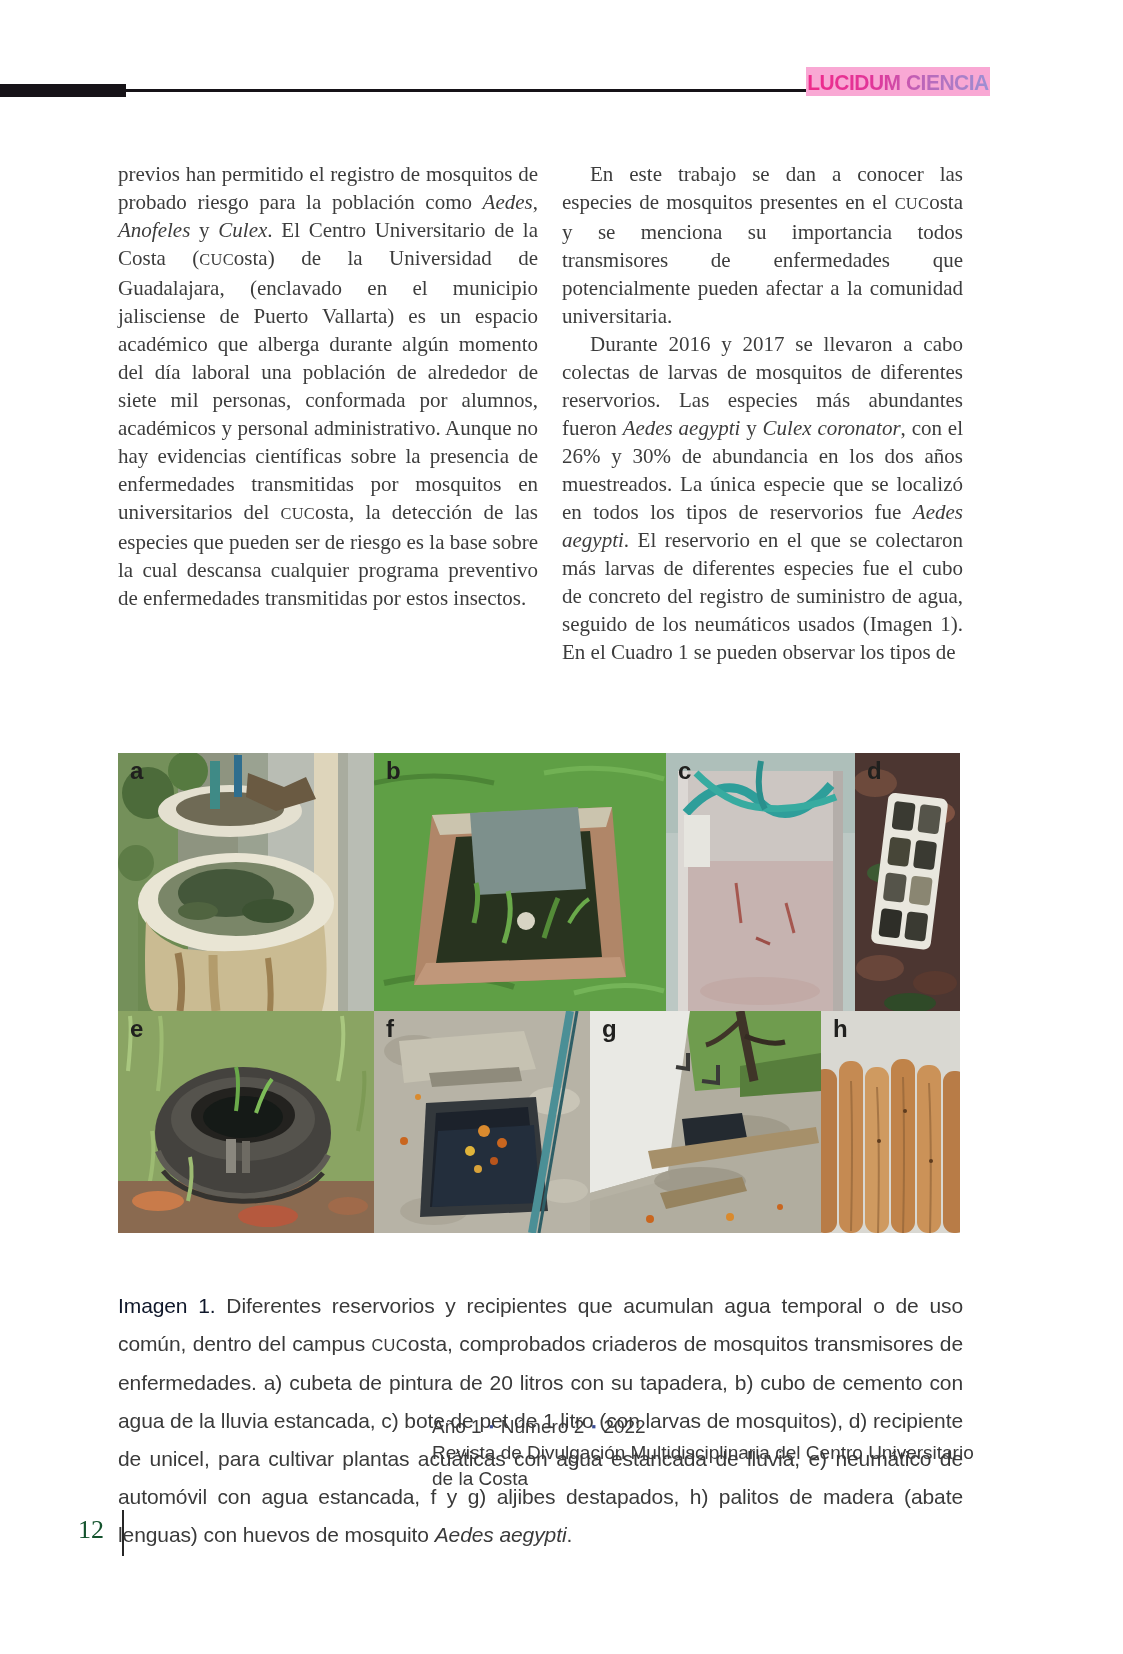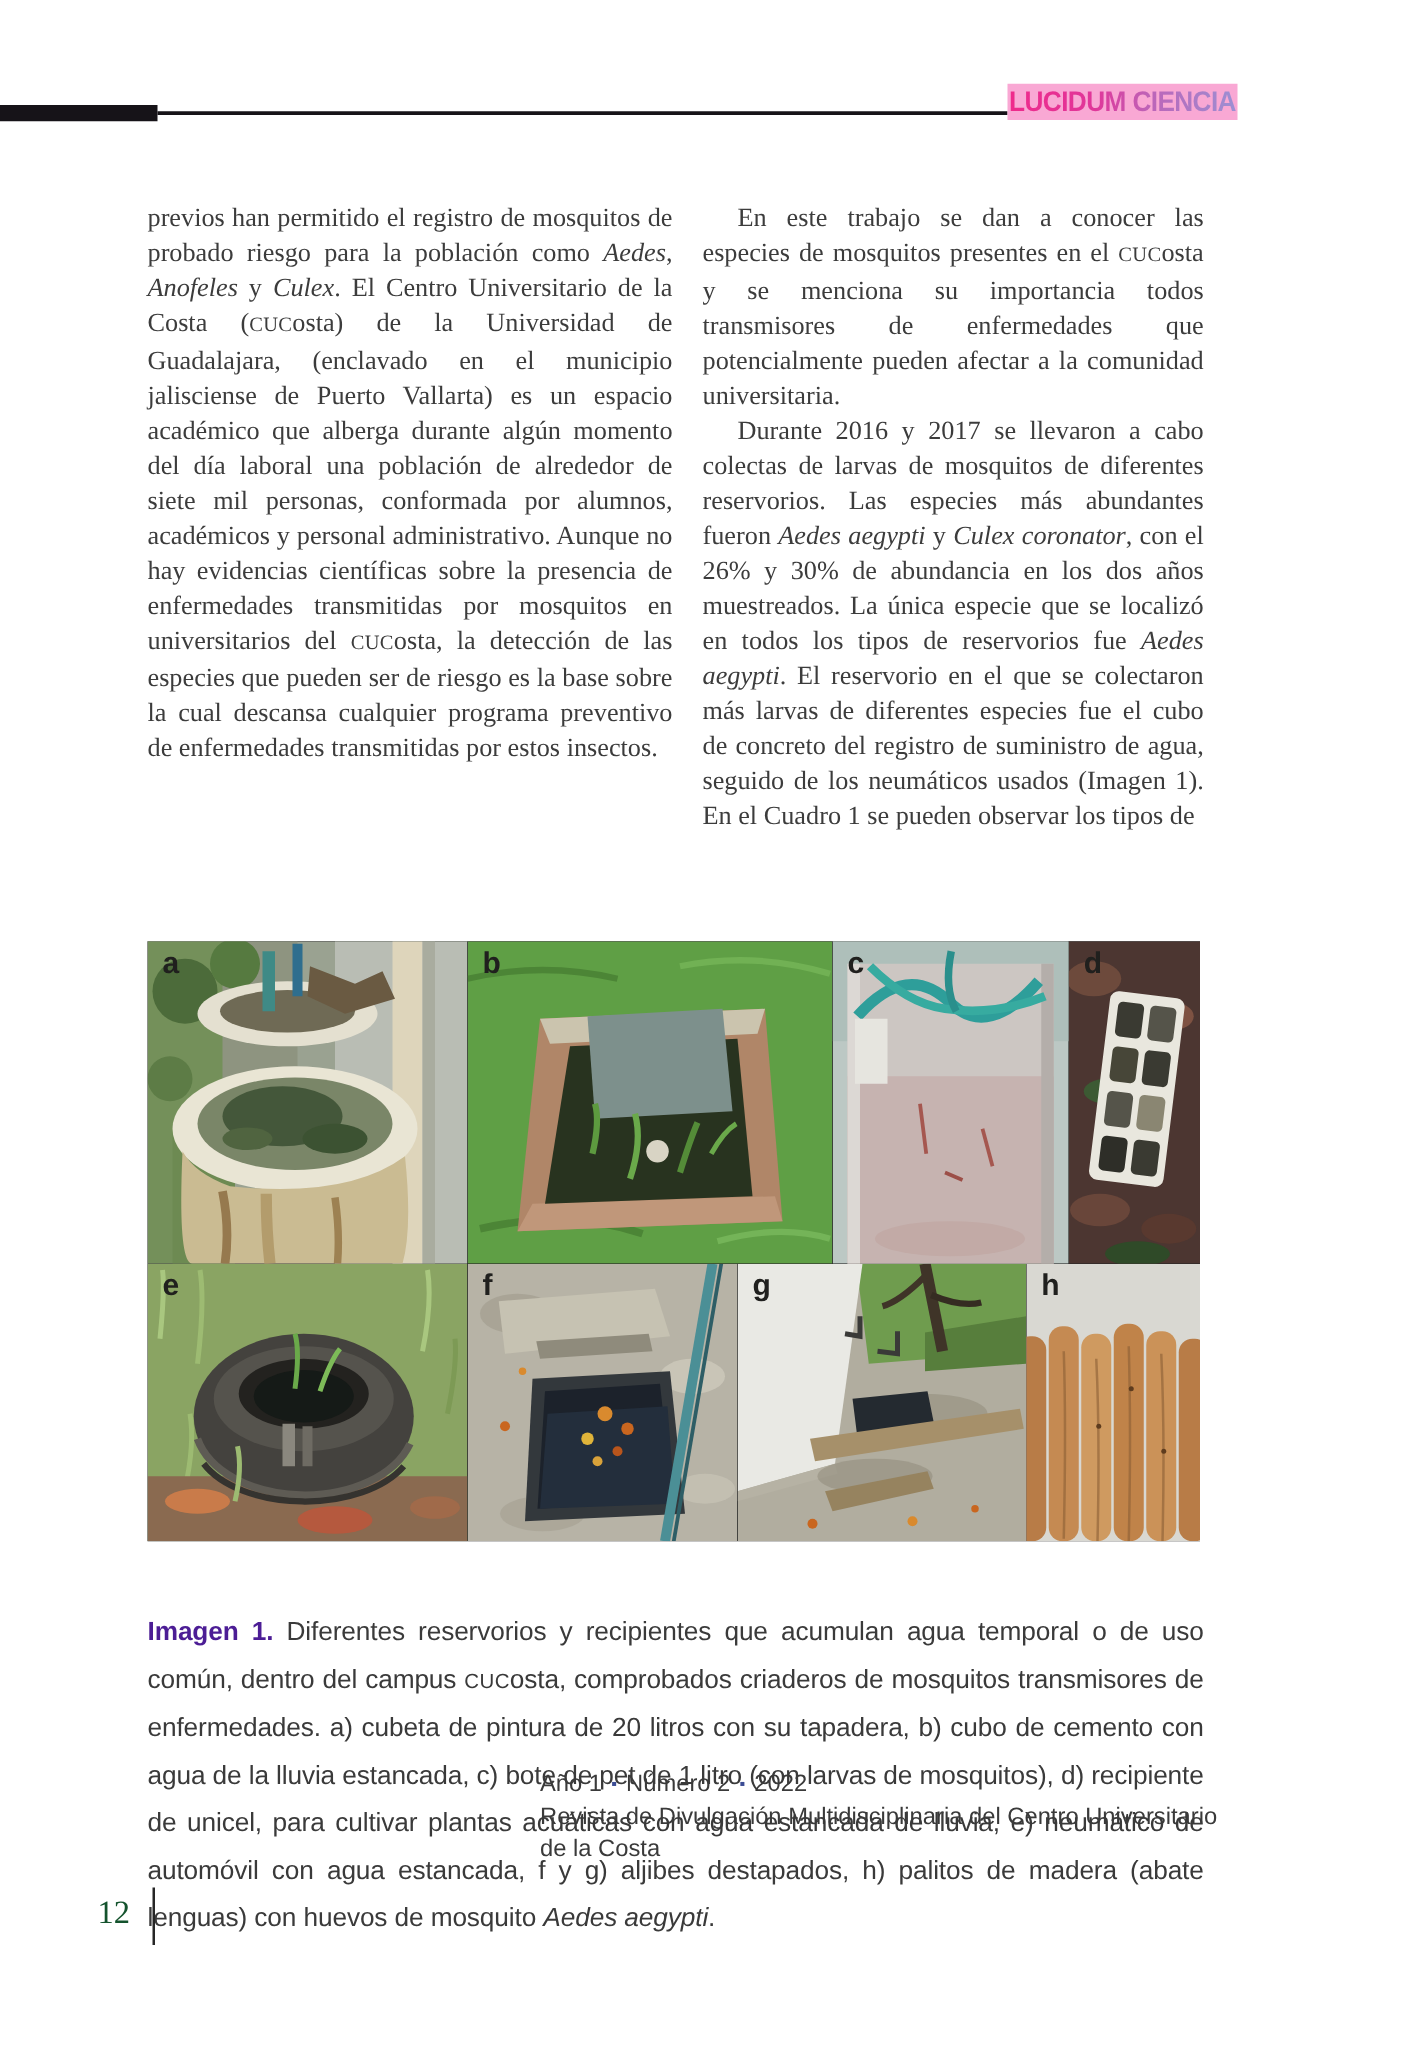--- a/index.html
+++ b/index.html
@@ -30,21 +30,21 @@
   .mrow{display:flex;}
   .ph{position:relative;overflow:hidden;}
   .ph svg{display:block;width:100%;height:100%;}
   .ph-label{position:absolute;left:12px;top:6px;font-family:"Liberation Sans", sans-serif;
             font-weight:bold;font-size:24px;color:#20201e;line-height:1;}
 
   
   .caption{position:absolute;left:118px;top:1266px;width:845px;
            font-family:"Liberation Sans", sans-serif;font-size:21px;line-height:38px;
            color:#3a3a3a;text-align:justify;letter-spacing:-0.1px;}
-  .cap-label{color:#4c1d95;font-weight:bold;}
+  .cap-label{color:#0f172a;}
 
   
   .page-num{position:absolute;left:78px;top:1515px;font-size:26px;color:#14532d;
             font-family:"Liberation Serif", serif;}
   .foot-divider{position:absolute;left:122px;top:1510px;width:2px;height:46px;background:#262626;}
   .foot-right{position:absolute;left:418px;top:1414px;width:545px;text-align:left;
               font-family:"Liberation Sans", sans-serif;font-size:19px;color:#3a3a3a;line-height:26px;margin-left:14px;}
   .bullet{color:#3b4c94;font-size:13px;vertical-align:2px;padding:0 2px;}
 </style>
 </head>

